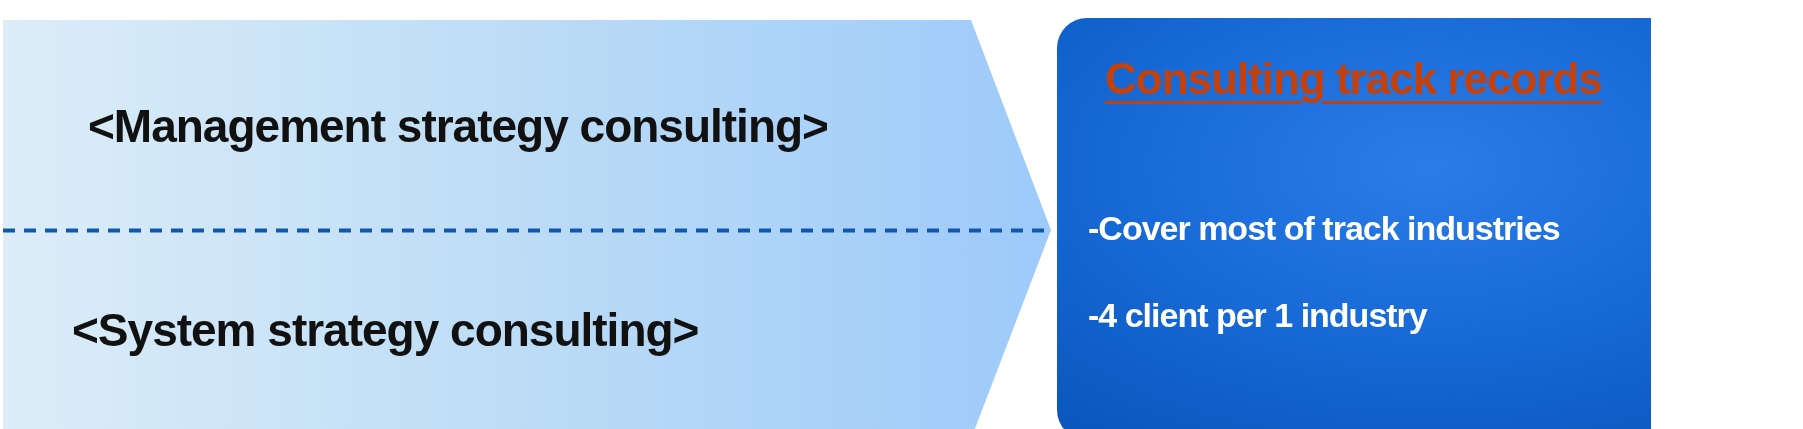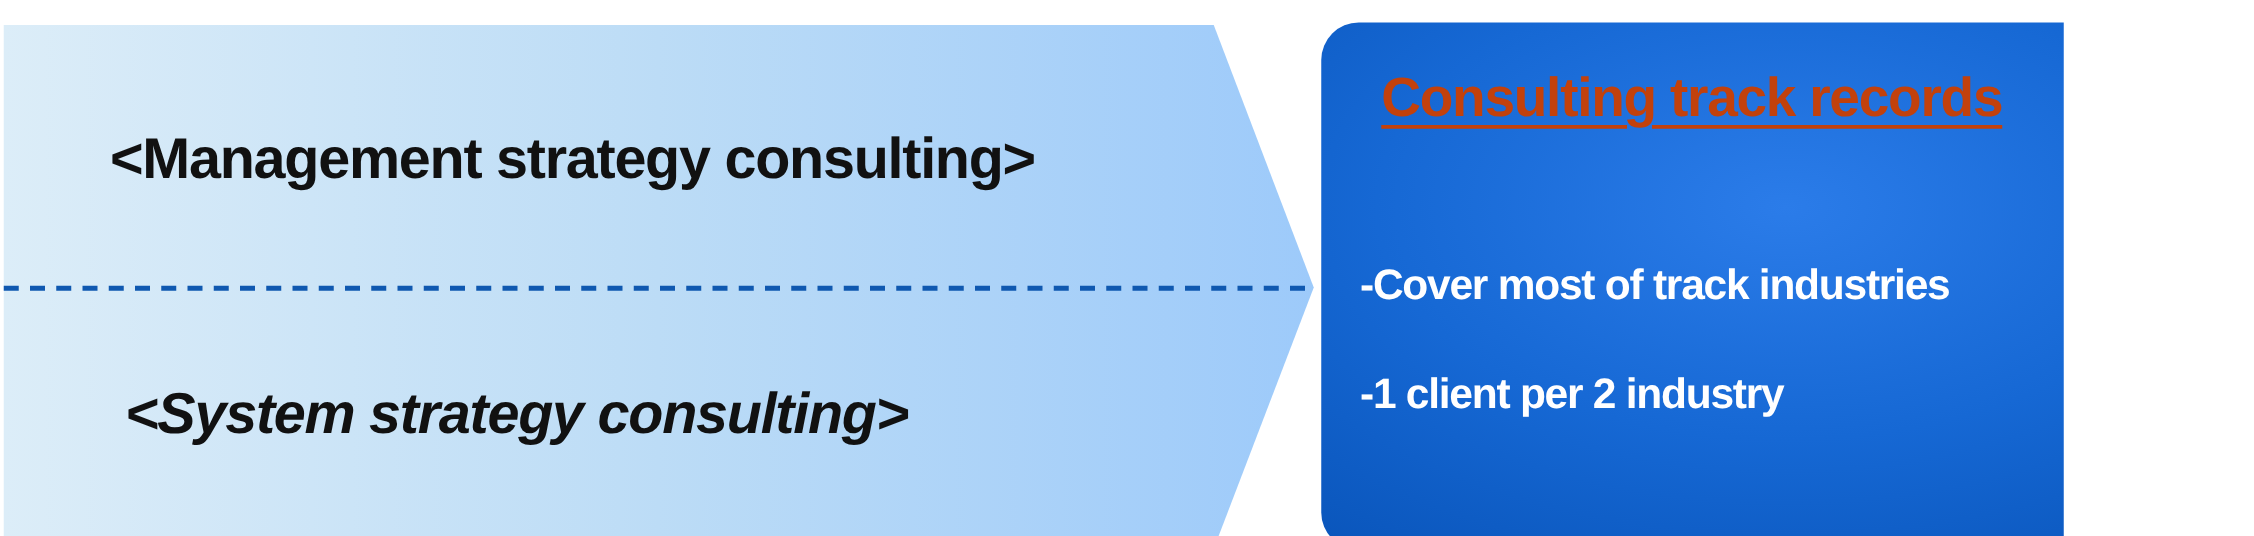--- a/index.html
+++ b/index.html
@@ -26,21 +26,21 @@
     white-space: nowrap;
     line-height: 1;
     font-weight: bold;
     letter-spacing: -1px;
   }
   .arrow-label {
     color: #111111;
     font-size: 46px;
   }
   .arrow-label-top  { left: 88px;  top: 88px;  }
-  .arrow-label-bottom { left: 100px; top: 292px; font-style: italic; }
+  .arrow-label-bottom { left: 72px; top: 292px; }
   .panel-title {
     left: 1105px;
     top: 42px;
     color: #c2410c;
     font-size: 44px;
     text-decoration: underline;
     text-decoration-thickness: 3px;
     text-underline-offset: 7px;
   }
   .panel-bullet {
@@ -77,15 +77,15 @@
   </svg>
 
   <div class="txt arrow-label arrow-label-top">&lt;Management strategy consulting&gt;</div>
 
   <div class="txt arrow-label arrow-label-bottom">&lt;System strategy consulting&gt;</div>
 
   <div class="txt panel-title">Consulting track records</div>
 
   <div class="txt panel-bullet panel-bullet-1">-Cover most of track industries</div>
 
-  <div class="txt panel-bullet panel-bullet-2">-1 client per 2 industry</div>
+  <div class="txt panel-bullet panel-bullet-2">-4 client per 1 industry</div>
 
 </div>
 
 </body></html>

